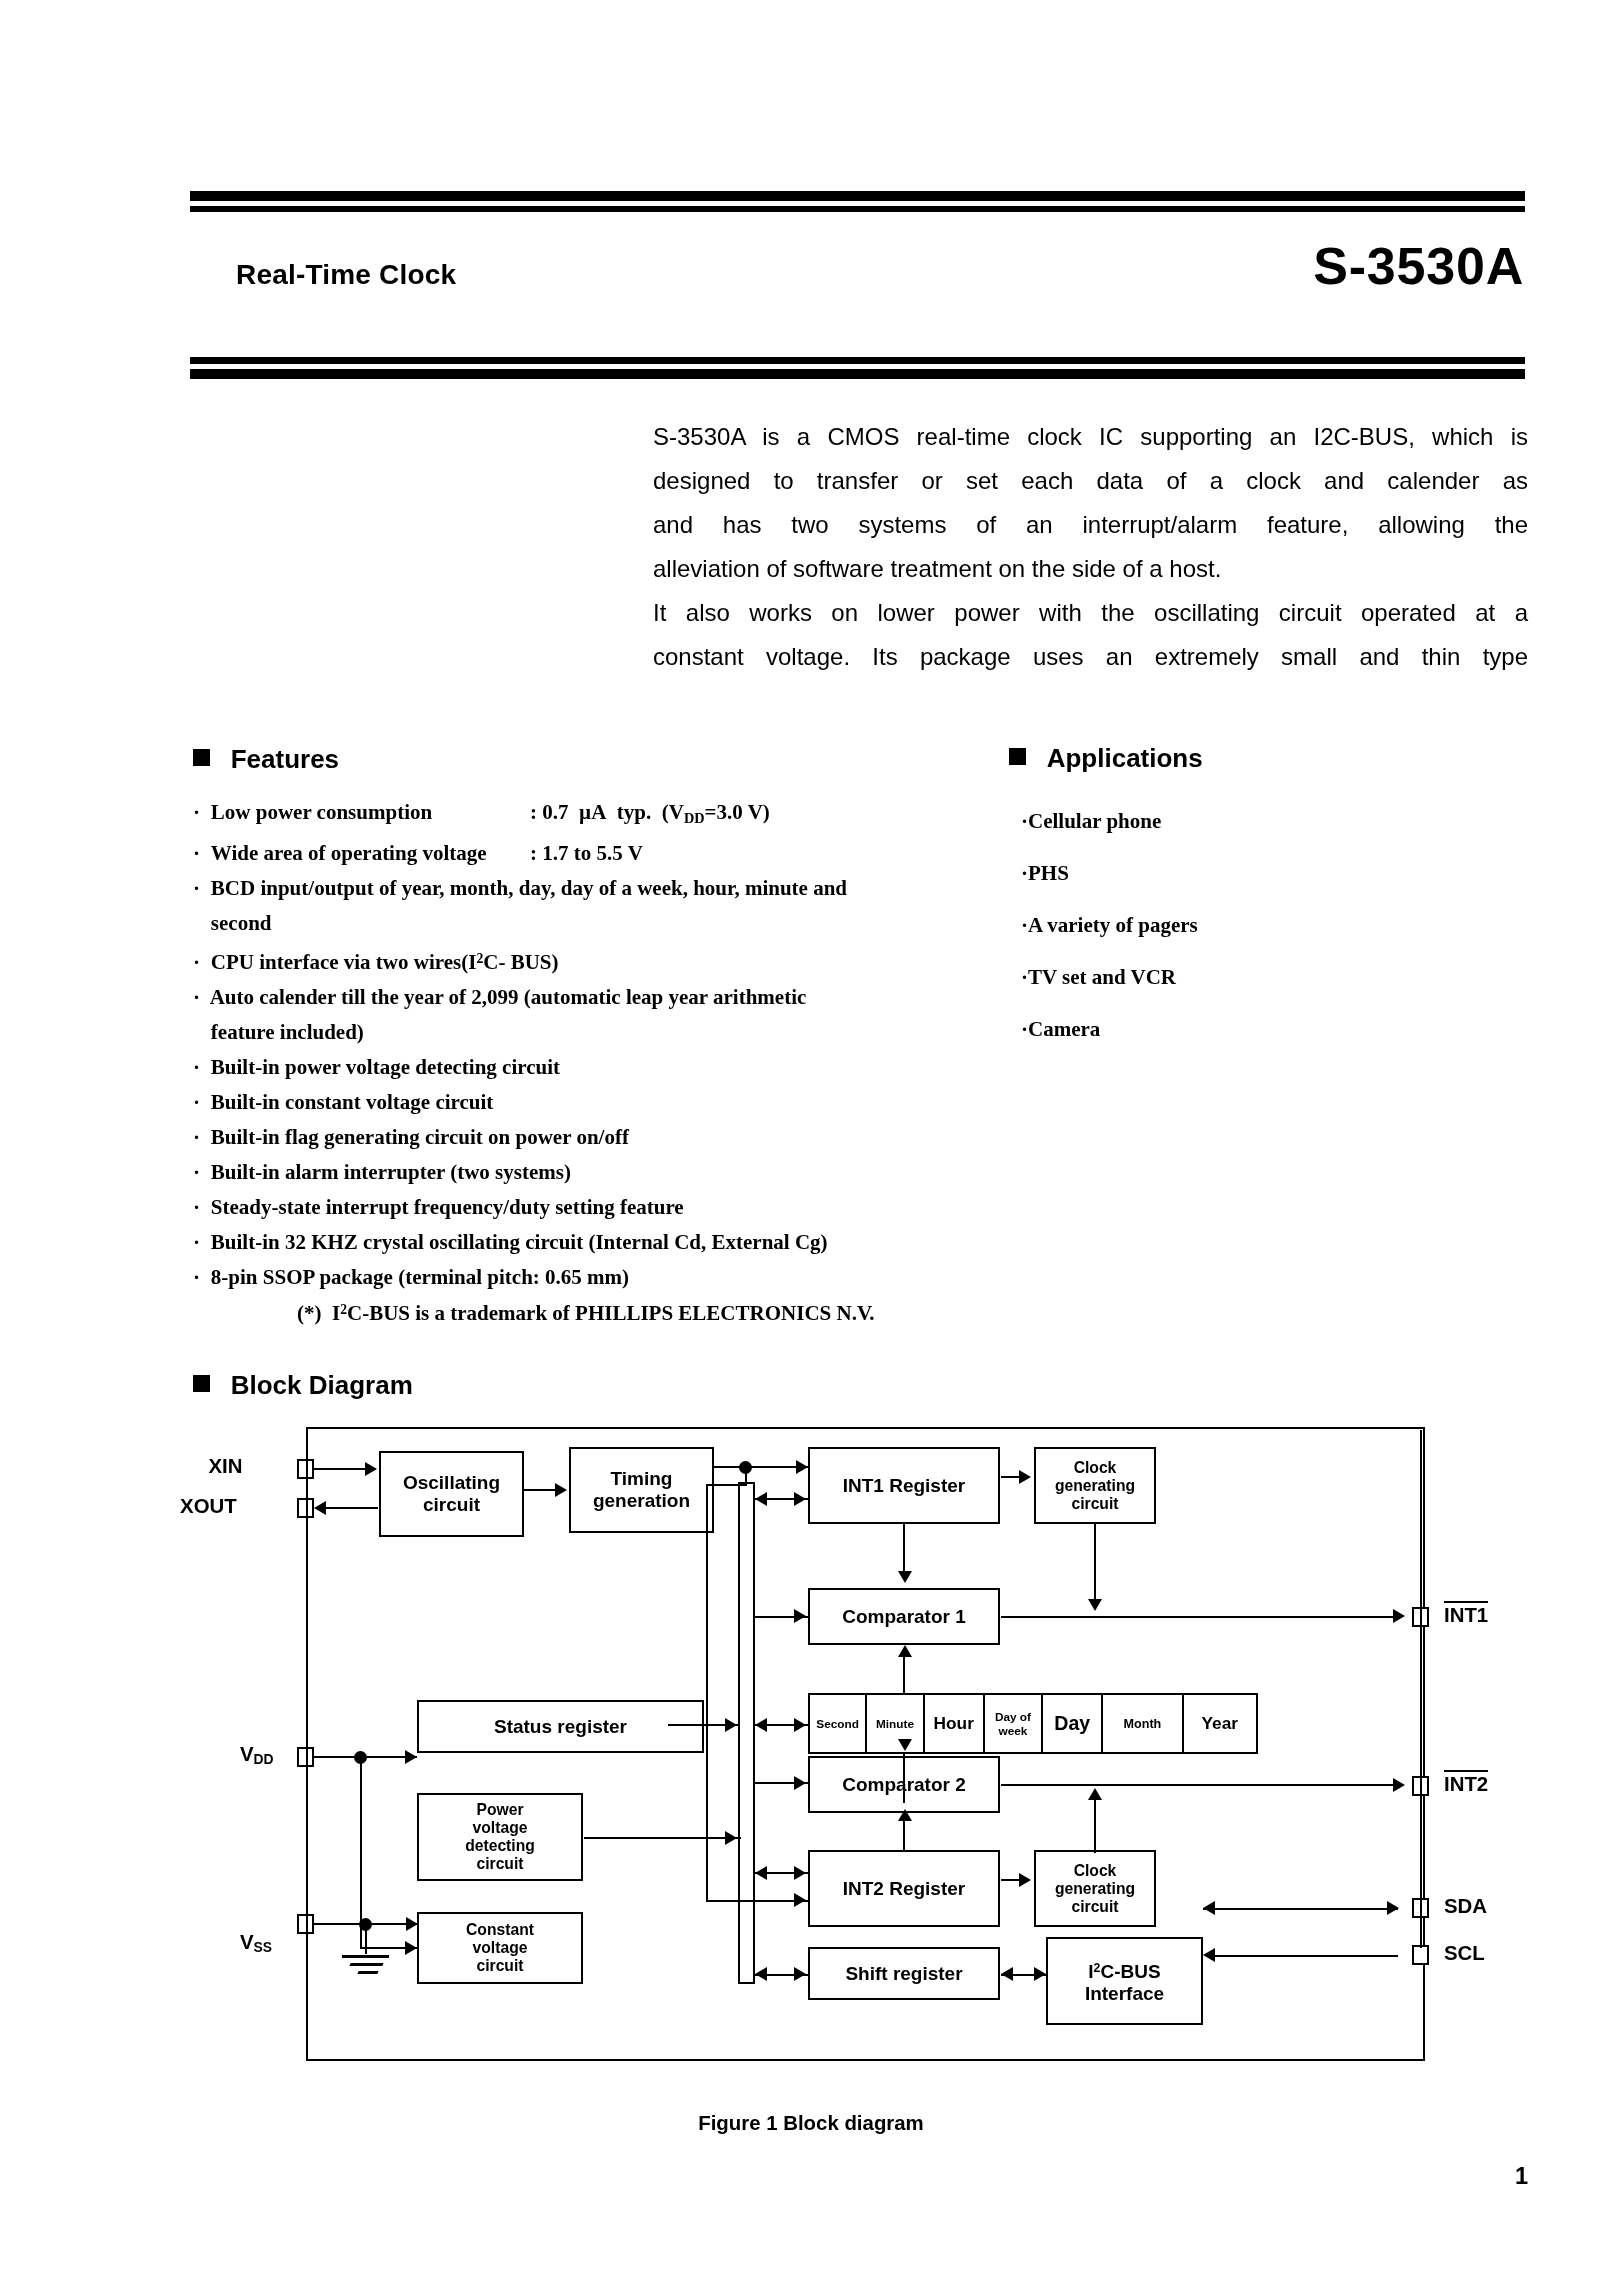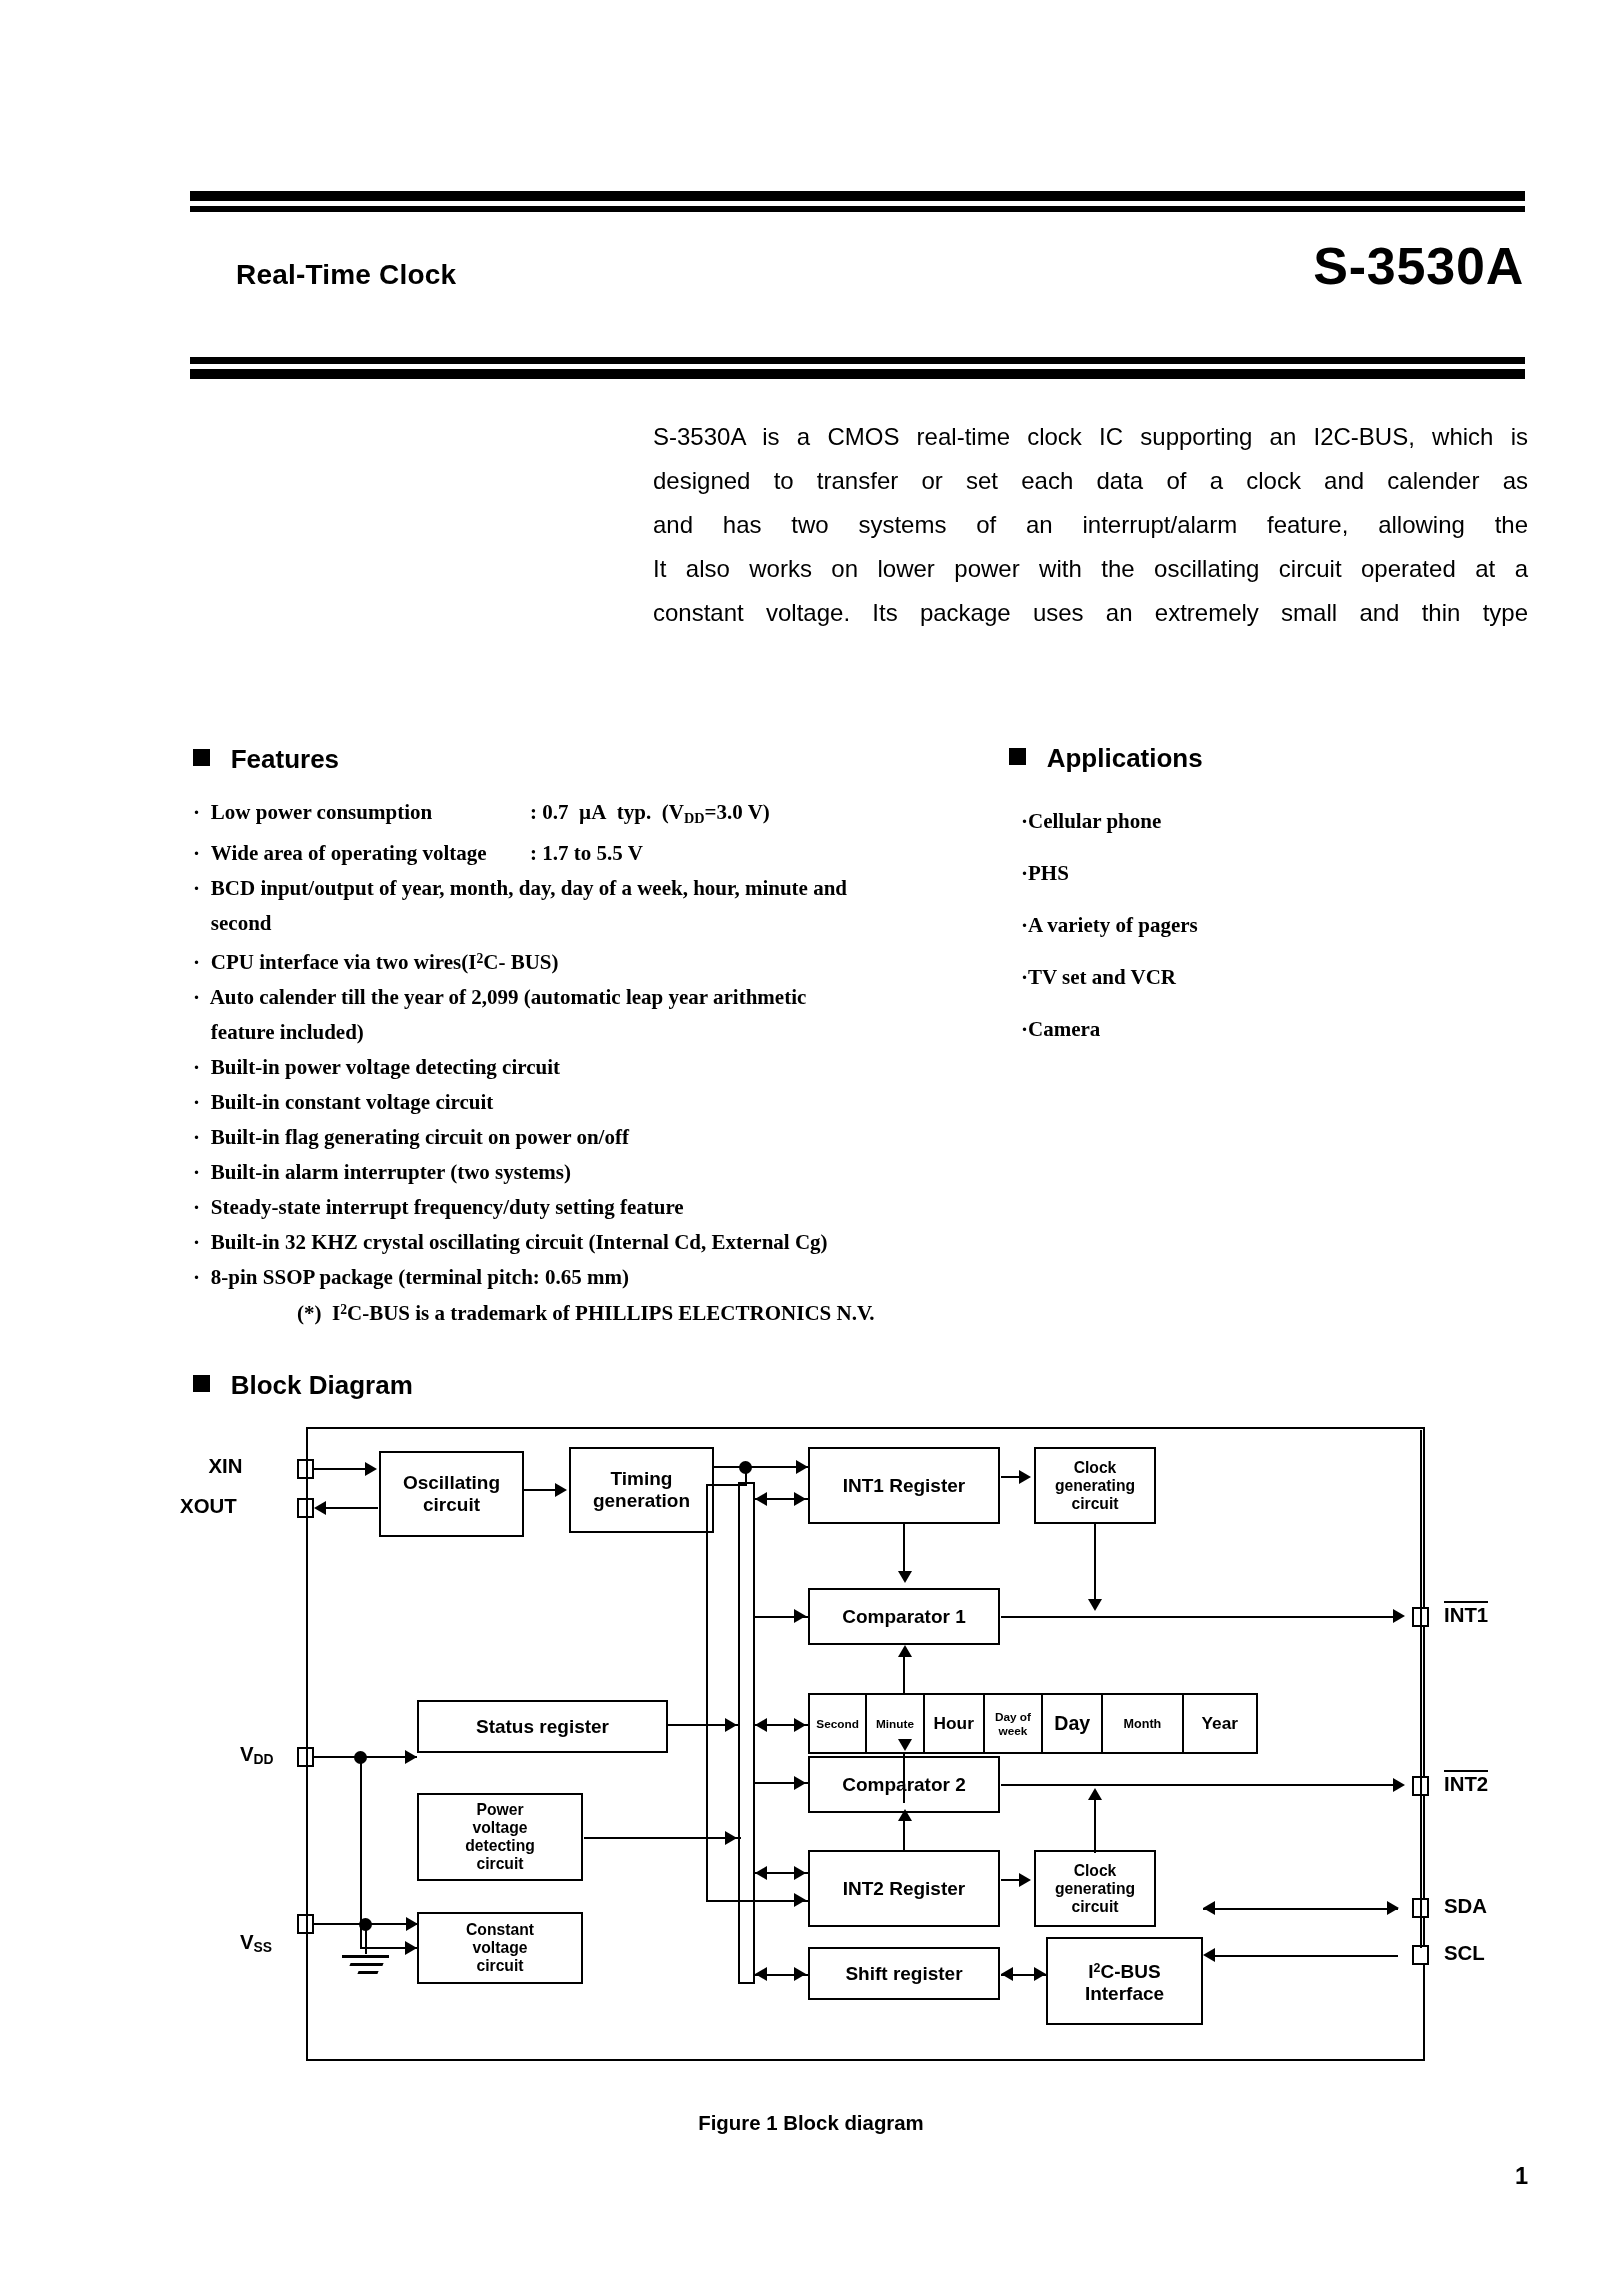--- a/index.html
+++ b/index.html
@@ -101,20 +101,21 @@
   <div class="rule-top2"></div>
   <div class="hdr-left">Real-Time Clock</div>
   <div class="hdr-right">S-3530A</div>
   <div class="rule-bot"></div>
   <div class="rule-bot2"></div>
 
   <div class="intro">
     <p class="j">S-3530A is a CMOS real-time clock IC supporting an I2C-BUS, which is</p>
     <p class="j">designed to transfer or set each data of a clock and calender as</p>
     <p class="j">and has two systems of an interrupt/alarm feature, allowing the</p>
+    <p class="l">alleviation of software treatment on the side of a host.</p>
     <p class="j">It also works on lower power with the oscillating circuit operated at a</p>
     <p class="j">constant voltage. Its package uses an extremely small and thin type</p>
   </div>
 
   <div class="sec-head" style="left:193px;top:744px;">
     <span class="sq"></span><span>Features</span>
   </div>
 
   <div class="serif-list" style="left:193px;top:795px;">
     <div class="row">
@@ -234,21 +235,21 @@
     </div>
     <div class="bx" style="left:620px;top:34px;width:192px;height:77px;">
       <span>INT1 Register</span>
     </div>
     <div class="bx sm" style="left:846px;top:34px;width:122px;height:77px;">
       <div><span>Clock</span><br><span>generating</span><br><span>circuit</span></div>
     </div>
     <div class="bx" style="left:620px;top:175px;width:192px;height:57px;">
       <span>Comparator 1</span>
     </div>
-    <div class="bx" style="left:229px;top:287px;width:251px;height:53px;">
+    <div class="bx" style="left:229px;top:287px;width:287px;height:53px;">
       <span>Status register</span>
     </div>
     <div class="bx sm" style="left:229px;top:380px;width:166px;height:88px;">
       <div><span>Power</span><br><span>voltage</span><br><span>detecting</span><br><span>circuit</span></div>
     </div>
     <div class="bx sm" style="left:229px;top:499px;width:166px;height:72px;">
       <div><span>Constant</span><br><span>voltage</span><br><span>circuit</span></div>
     </div>
     <div class="bx" style="left:620px;top:343px;width:192px;height:57px;">
       <span>Comparator 2</span>

